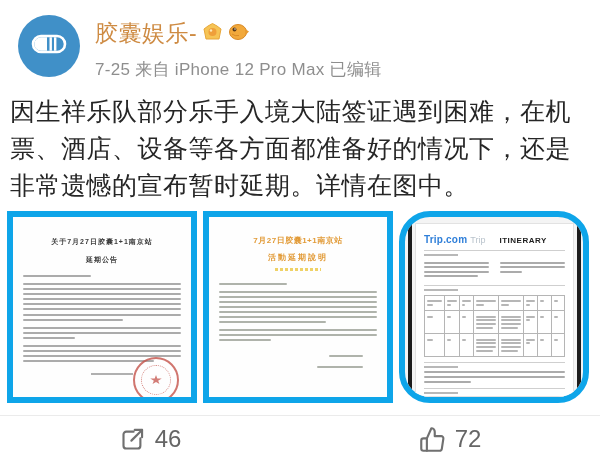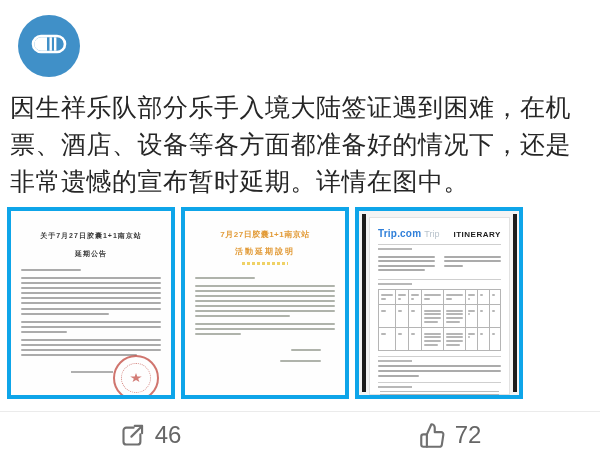--- a/index.html
+++ b/index.html
@@ -15,22 +15,22 @@
   .username { color:#ce8b43; font-size:23px; font-weight:500; letter-spacing:0.5px; }
   .badge { display:inline-block; }
   .meta { color:#8e8e8e; font-size:17px; margin-top:9px; letter-spacing:0.3px; }
 
   
   .content { padding:12px 12px 0 10px; font-size:25px; line-height:37px;
     color:#262626; font-weight:500; letter-spacing:0.5px; }
 
   
   .images { display:flex; gap:6px; padding:0 7px; margin-top:7px; height:192px; }
-  .thumb { width:168px; height:192px; background:#fefefe; position:relative;
-    overflow:hidden; border:4px solid #0ea5e9; }
+  .thumb { width:190px; height:192px; background:#fefefe; position:relative;
+    overflow:hidden; border:6px solid #0ea5e9; }
 
   
   .tl { height:2px; background:#8f8f8f; opacity:.75; border-radius:1px; margin:3.1px 0; }
   .para { margin:6px 10px; }
   .right .tl { margin-left:auto; }
 
   
   .doc1-title { text-align:center; color:#3c3c3c; font-weight:bold; font-size:7px;
     margin-top:20px; letter-spacing:1px; }
   .doc1-title2 { text-align:center; color:#3c3c3c; font-weight:bold; font-size:7px;
@@ -53,21 +53,21 @@
     margin-top:6px; letter-spacing:2px; }
   .underline { width:46px; height:2.5px; margin:5px auto 0;
     background:repeating-linear-gradient(to right,#efd267 0 3px,transparent 3px 5px); }
   .doc2-body { margin-top:12px; }
   .doc2 .tl { background:#94998f; }
   .closing { margin:14px 24px 0 0; }
   .closing .tl { width:22% !important; }
   .closing .tl + .tl { width:30% !important; margin-top:9px; }
 
   
-  .doc3 { background:#f4f4f4; }
+  .doc3 { background:#f4f4f4;border-radius:31px; }
   .doc3::before, .doc3::after { content:""; position:absolute; top:3px; bottom:3px;
     width:4px; background:#1c1c1c; }
   .doc3::before { left:3px; } .doc3::after { right:2px; }
   .doc3-page { position:absolute; left:10px; right:9px; top:6px; bottom:0;
     background:#fff; border:1px solid #e2e2e2; padding:8px 8px 0; }
   .logo-row { display:flex; align-items:baseline; margin-top:2px; }
   .trip { color:#2f7fd9; font-weight:bold; font-size:10px; letter-spacing:0.2px; }
   .group { color:#b9c3cc; font-size:9px; margin-left:3px; }
   .itin { color:#1d1d1d; font-weight:bold; font-size:8px; margin-left:14px; letter-spacing:0.5px;text-align:right; }
   .sec { height:1px; background:#cfcfcf; margin:5px 0 3px; }
@@ -97,20 +97,40 @@
     <span>
       <svg width="40" height="40" viewBox="0 0 40 40">
         <rect x="4" y="12" width="32" height="16" rx="8" fill="none" stroke="#fff" stroke-width="2.6"></rect>
         <path d="M12 13.3 a6.7 6.7 0 0 0 0 13.4 h6 v-13.4 z" fill="#fff"></path>
         <rect x="20.5" y="13.3" width="2.4" height="13.4" fill="#fff"></rect>
         <rect x="25" y="13.3" width="2.4" height="13.4" fill="#fff"></rect>
       </svg>
     </span>
   </div>
   <div class="hinfo">
+    <div class="urow">
+      <span class="username">胶囊娱乐-</span>
+      <span class="badge">
+        <svg width="21" height="19" viewBox="0 0 21 19">
+          <path d="M2 7 L6 4 L10.5 1.5 L15 4 L19 7 L17 17 L4 17 Z" fill="#f6c455" stroke="#e8a73a" stroke-width="1"></path>
+          <circle cx="10.5" cy="10" r="4" fill="#ef9f3a"></circle>
+          <circle cx="9" cy="8.5" r="1.2" fill="#fde9b8"></circle>
+        </svg>
+      </span>
+      <span class="badge">
+        <svg width="22" height="19" viewBox="0 0 22 19">
+          <ellipse cx="10" cy="10" rx="8.5" ry="7.5" fill="#f2a93b" stroke="#d98a27" stroke-width="1"></ellipse>
+          <path d="M17 7 L21 9.5 L17.5 13 Z" fill="#e89a2f"></path>
+          <circle cx="6.5" cy="7.5" r="2" fill="#5a3a1a"></circle>
+          <circle cx="7" cy="7" r="0.7" fill="#fff"></circle>
+          <path d="M4 12 q3 2.5 7 1.5" stroke="#d98a27" stroke-width="1" fill="none"></path>
+        </svg>
+      </span>
+    </div>
+    <div class="meta">7-25 来自 iPhone 12 Pro Max 已编辑</div>
   </div>
 </div>
 
 <div class="content">因生祥乐队部分乐手入境大陆签证遇到困难，在机票、酒店、设备等各方面都准备好的情况下，还是非常遗憾的宣布暂时延期。详情在图中。</div>
 
 <div class="images">
 
   <div class="thumb doc1">
     <div class="doc1-title">关于7月27日胶囊1+1南京站</div>
     <div class="doc1-title2">延期公告</div>

